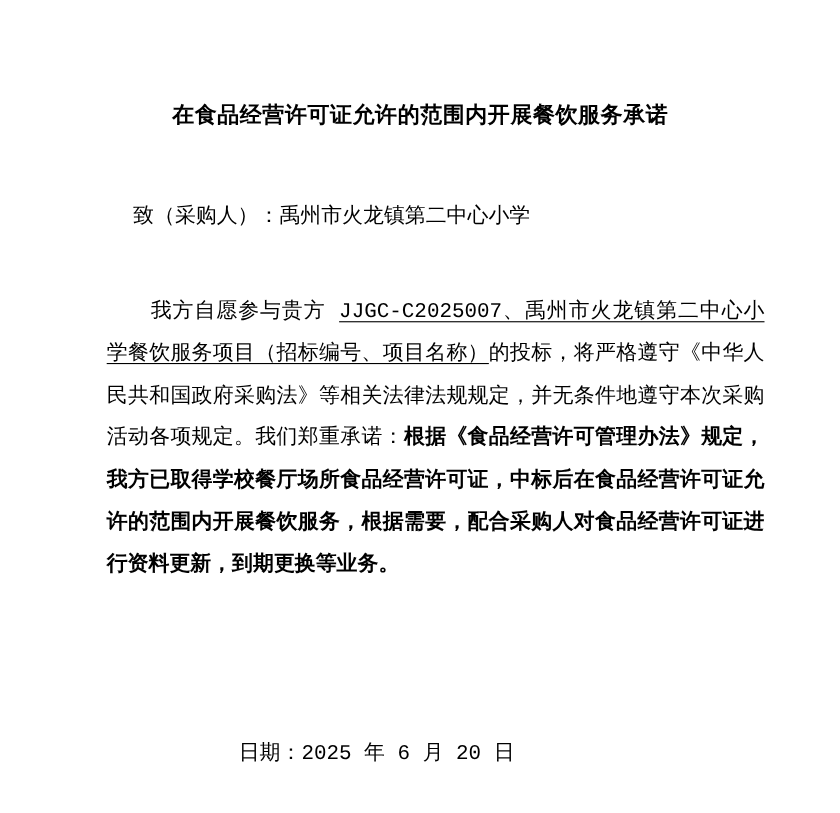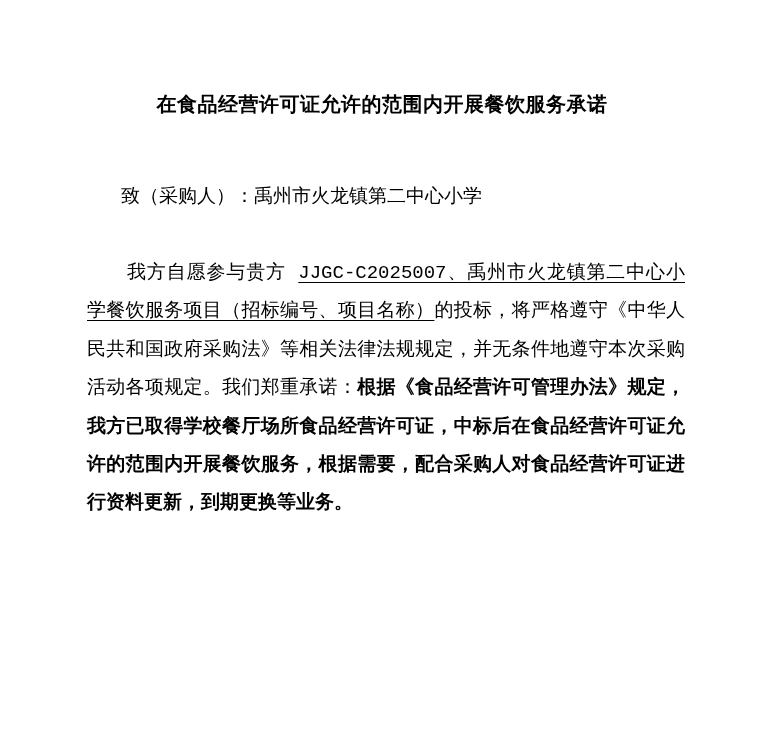--- a/index.html
+++ b/index.html
@@ -33,21 +33,21 @@
     left: 85px;
     font-size: 19px;
     white-space: nowrap;
     margin-left: 36px;
   }
   .body-paragraph {
     position: absolute;
     top: 252px;
     left: 85px;
     width: 598px;
-    margin: 2px;
+    margin: 12px;
     font-size: 19px;
     line-height: 38.4px;
     text-align: justify;
     text-indent: 40px;
   }
   .underlined-span {
     text-decoration: underline;
     text-underline-offset: 4px;
   }
   .bold-span {
@@ -73,14 +73,15 @@
 
 <div class="page">
 
   <div class="doc-title">在食品经营许可证允许的范围内开展餐饮服务承诺</div>
 
   <div class="recipient-line">致（采购人）：禹州市火龙镇第二中心小学</div>
 
   <p class="body-paragraph"><span>我方自愿参与贵方 </span><span class="underlined-span">JJGC-C2025007、禹州市火龙镇第二中心小学餐饮服务项目（招标编号、项目名称）</span><span>的投标，将严格遵守《中华人民共和国政府采购法》等相关法律法规规定，并无条件地遵守本次采购活动各项规定。我们郑重承诺：</span><span class="bold-span">根据《食品经营许可管理办法》规定，我方已取得学校餐厅场所食品经营许可证，中标后在食品经营许可证允许的范围内开展餐饮服务，根据需要，配合采购人对食品经营许可证进行资料更新，到期更换等业务。</span></p>
 
 
+  <div class="signature-date">日期：2025 年 6 月 20 日</div>
 
 </div>
 
 </body></html>

